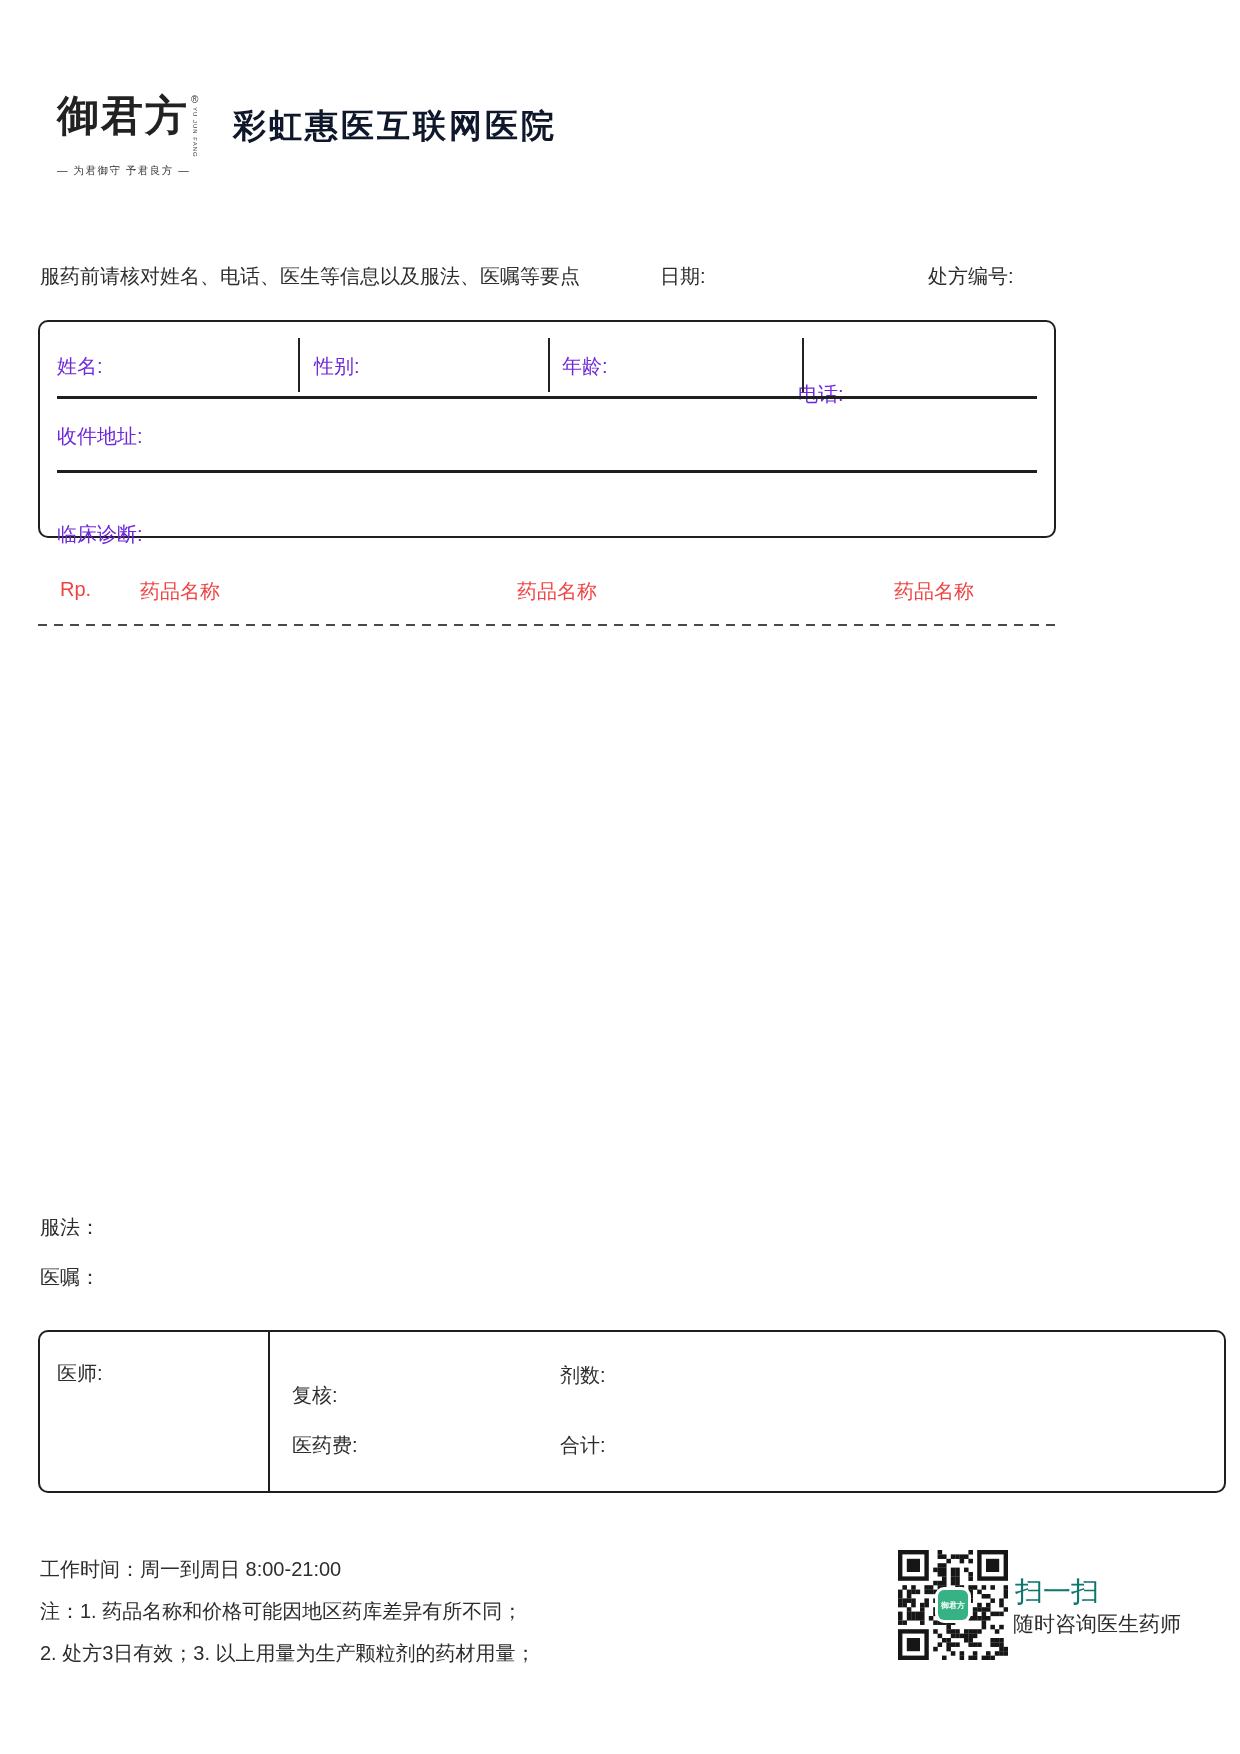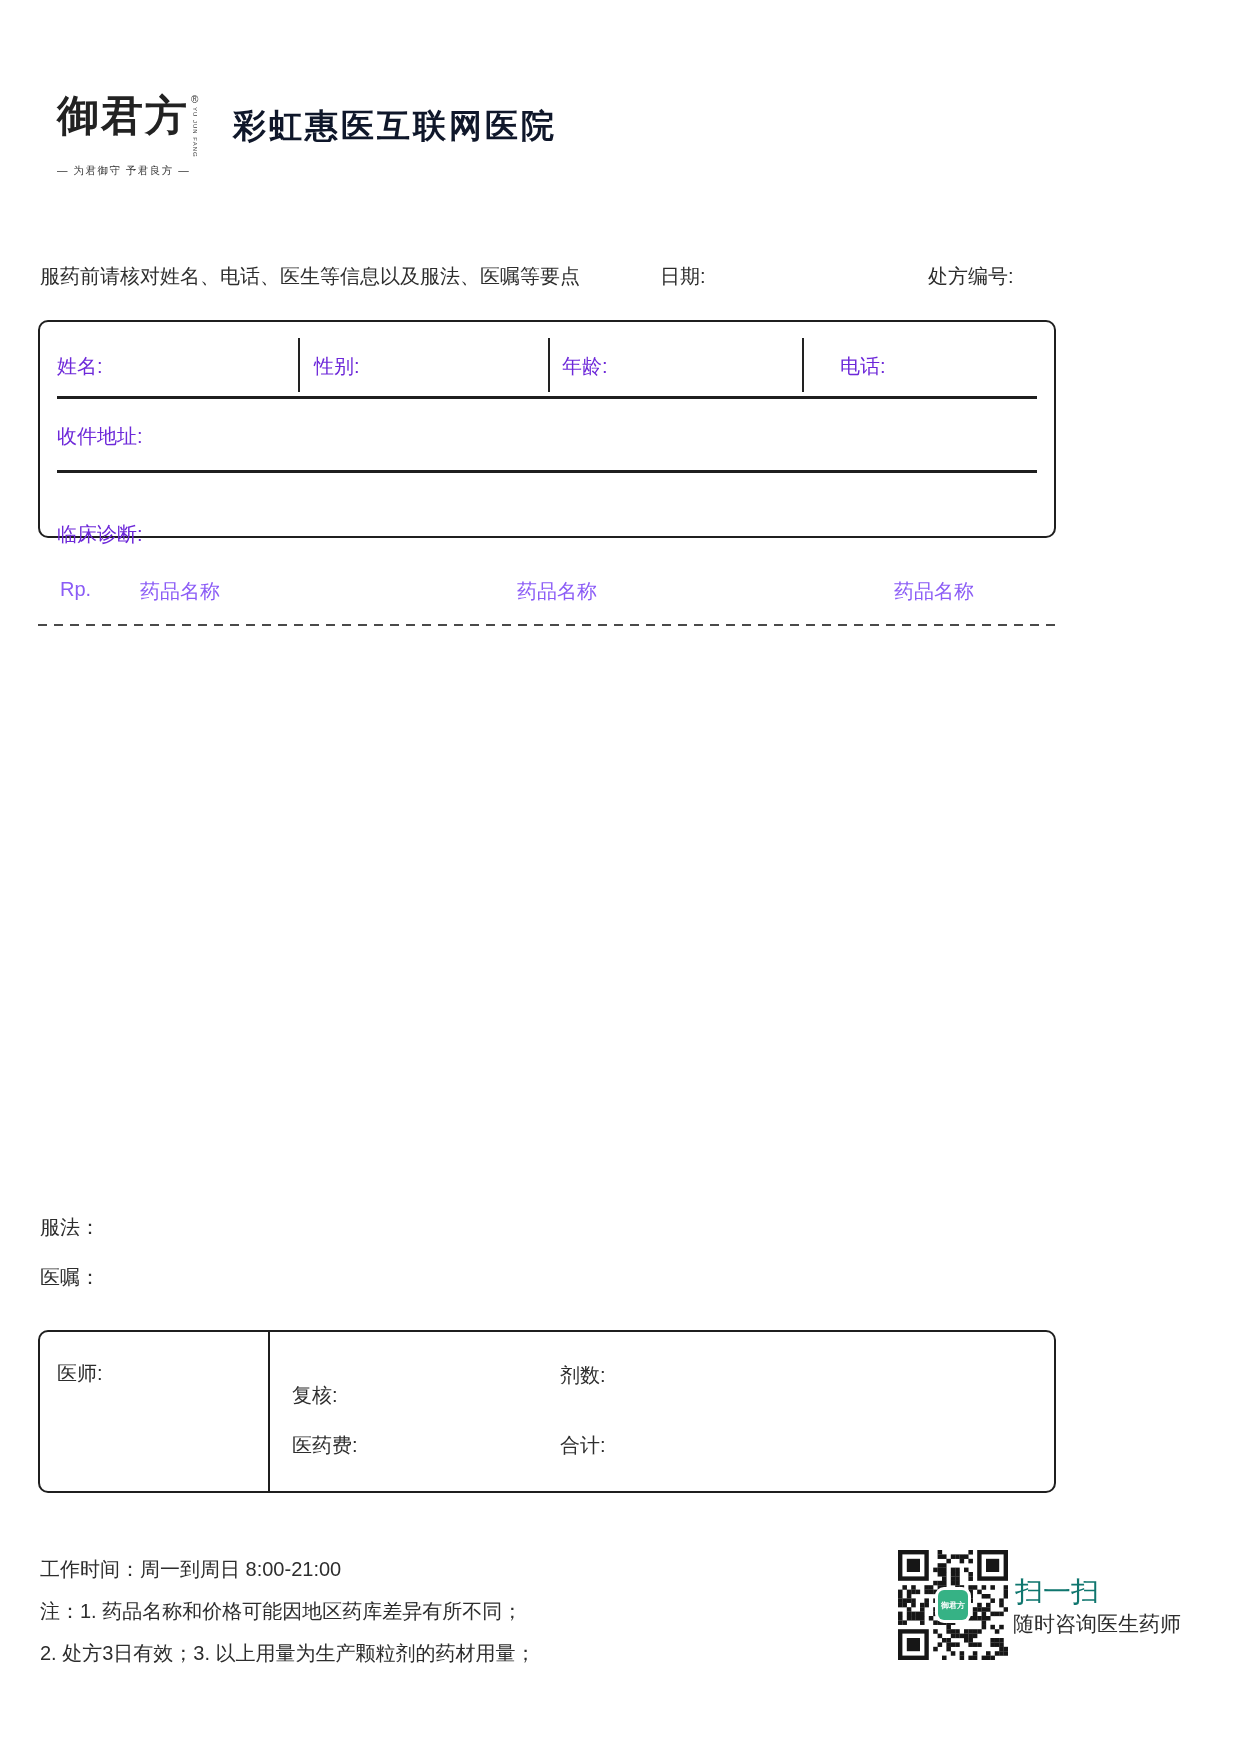--- a/index.html
+++ b/index.html
@@ -50,33 +50,33 @@
     left:38px;top:320px;width:1018px;height:218px;
     border:2.5px solid #1f1f1f;border-radius:10px;
     box-sizing:border-box;
   }
   .pb-label{position:absolute;font-size:20px;color:#6d28d9;}
   .pb-row1-label{top:31px;}
   .pb-vdiv{position:absolute;top:16px;width:2px;height:54px;background:#222;}
   .pb-hline{position:absolute;left:17px;right:17px;height:2.5px;background:#1f1f1f;}
 
   
-  .rp-row{top:578px;font-size:20px;color:#8b5cf6;}
+  .rp-row{top:578px;font-size:20px;color:#ef4444;}
   .dashed-sep{
     left:38px;top:624px;width:1020px;height:2px;
     background:repeating-linear-gradient(90deg,#4a4a4a 0 9px,transparent 9px 16px);
   }
 
   
   .usage-label{left:40px;top:1214px;font-size:20px;}
   .advice-label{left:40px;top:1264px;font-size:20px;}
 
   
   .sig-box{
-    left:38px;top:1330px;width:1018px;height:163px;
+    left:38px;top:1330px;width:1188px;height:163px;
     border:2.5px solid #1f1f1f;border-radius:10px;
     box-sizing:border-box;
   }
   .sig-vdiv{position:absolute;left:228px;top:0;bottom:0;width:2px;background:#1f1f1f;}
   .sig-label{position:absolute;font-size:20px;color:#2d2d2d;}
 
   
   .foot-line{left:40px;font-size:20px;color:#2d2d2d;}
   .foot-1{top:1556px;}
   .foot-2{top:1598px;}
@@ -112,21 +112,21 @@
   <div class="abs hospital-name">彩虹惠医互联网医院</div>
 
   <div class="abs notice-line notice-text">服药前请核对姓名、电话、医生等信息以及服法、医嘱等要点</div>
   <div class="abs notice-line date-label">日期:</div>
   <div class="abs notice-line rxno-label">处方编号:</div>
 
   <div class="abs patient-box">
     <div class="pb-label pb-row1-label" style="left:17px;">姓名:</div>
     <div class="pb-label pb-row1-label" style="left:274px;">性别:</div>
     <div class="pb-label pb-row1-label" style="left:522px;">年龄:</div>
-    <div class="pb-label pb-row1-label" style="left:800px;">电话:</div>
+    <div class="pb-label pb-row1-label" style="left:758px;margin-top:28px;">电话:</div>
 
     <div class="pb-vdiv" style="left:258px;"></div>
     <div class="pb-vdiv" style="left:508px;"></div>
     <div class="pb-vdiv" style="left:762px;"></div>
 
     <div class="pb-hline" style="top:74px;"></div>
     <div class="pb-label" style="left:17px;top:101px;">收件地址:</div>
     <div class="pb-hline" style="top:148px;"></div>
     <div class="pb-label" style="left:17px;top:173px;margin-top:26px;">临床诊断:</div>
   </div>

